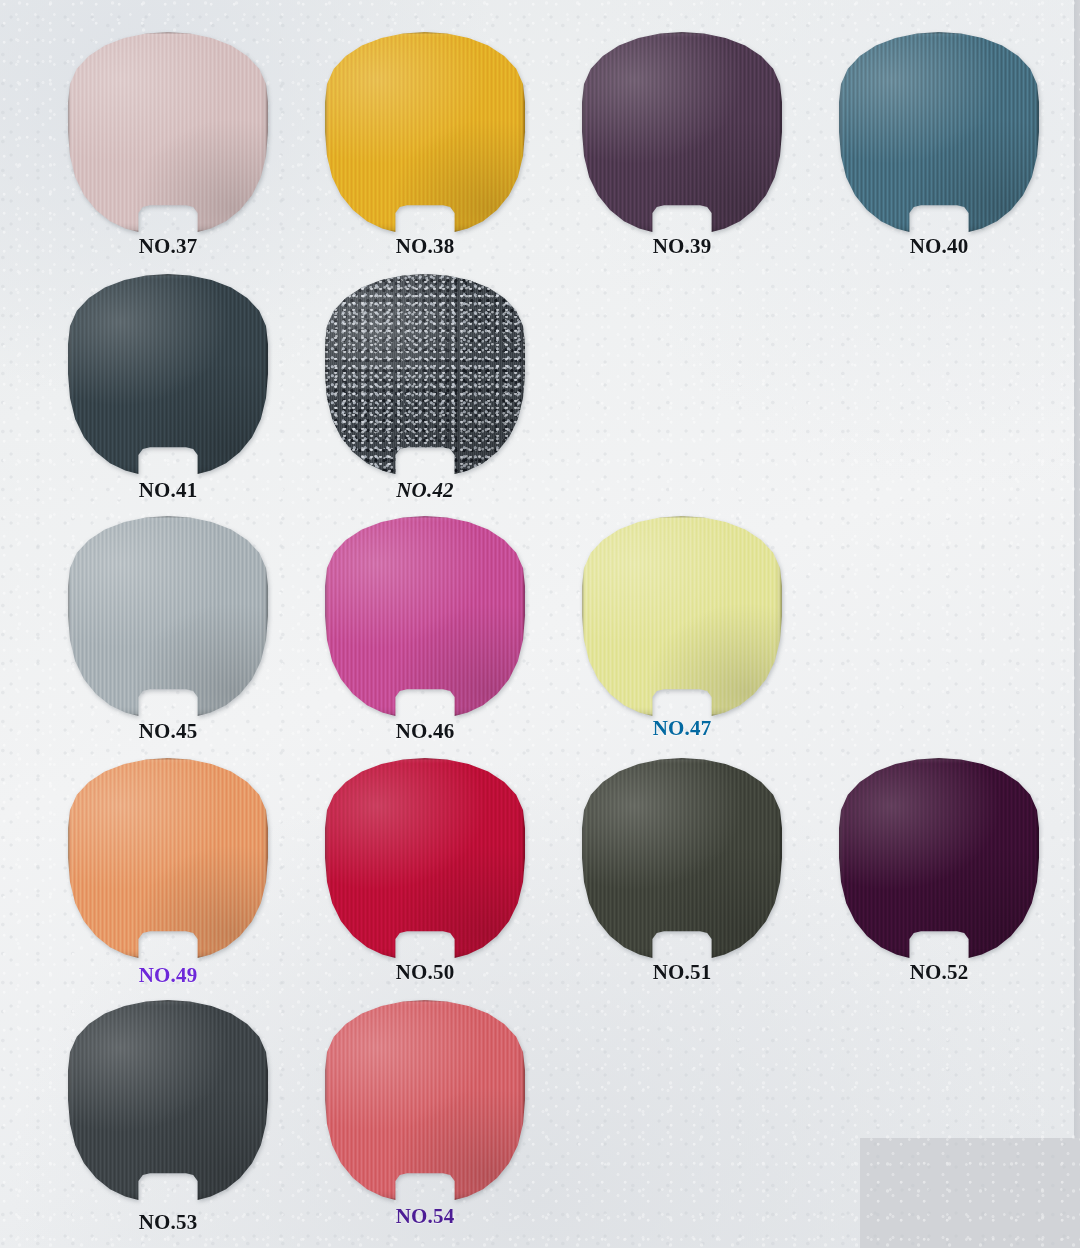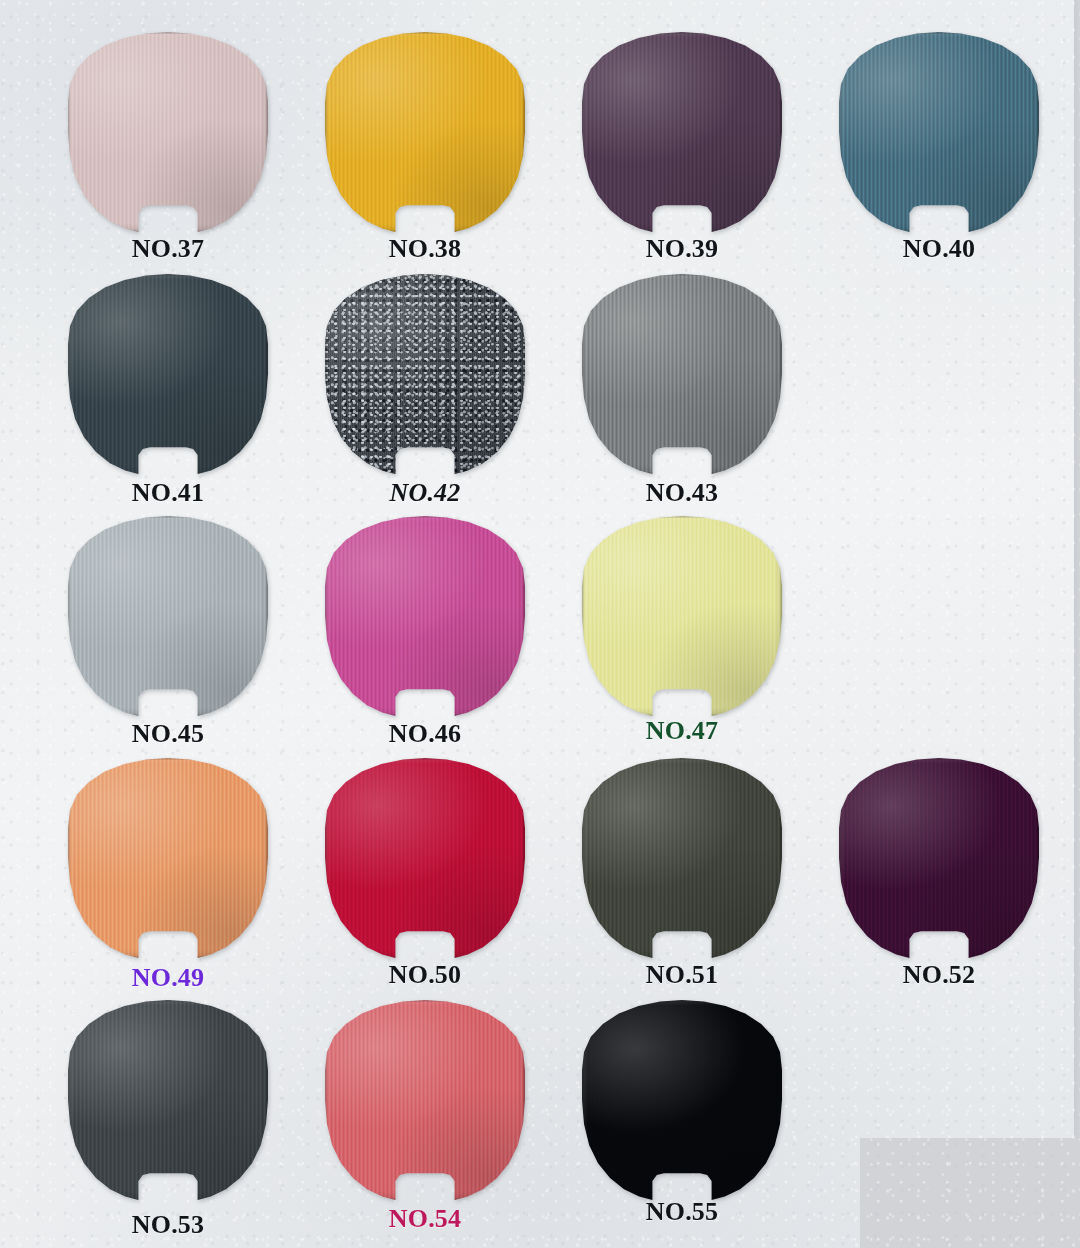--- a/index.html
+++ b/index.html
@@ -150,21 +150,21 @@
   }
 
   
   .swatch-label{
     position:absolute;
     left:0;
     width:200px;
     text-align:center;
     font-family:"Liberation Serif",serif;
     font-weight:bold;
-    font-size:26px;
+    font-size:21px;
     letter-spacing:.2px;
     color:#111418;
     text-shadow:0 1px 0 rgba(255,255,255,.55);
     white-space:nowrap;
   }
 </style>
 </head>
 <body>
 
 <div id="card-root">
@@ -228,30 +228,20 @@
       <div class="swatch-cell" style="left: 325px; top: 274px;">
         <div class="disc-wrap" style="width: 200px; height: 200px;">
           <div class="disc melange" style="background-color: rgb(59, 66, 72);">
             <div class="rib"></div>
             <div class="sheen"></div>
             <div class="rim"></div>
           </div>
         </div>
         <div class="swatch-label" style="top: 204px; width: 200px; color: rgb(17, 20, 24); font-style: italic;">NO.42</div>
       </div>
-      <div class="swatch-cell" style="left: 582px; top: 274px;">
-        <div class="disc-wrap" style="width: 200px; height: 200px;">
-          <div class="disc" style="background-color: rgb(123, 126, 128);">
-            <div class="rib"></div>
-            <div class="sheen"></div>
-            <div class="rim"></div>
-          </div>
-        </div>
-        <div class="swatch-label" style="top: 204px; width: 200px; color: rgb(17, 20, 24);">NO.43</div>
-      </div>
       <div class="swatch-cell" style="left: 68px; top: 516px;">
         <div class="disc-wrap" style="width: 200px; height: 200px;">
           <div class="disc" style="background-color: rgb(169, 178, 183);">
             <div class="rib"></div>
             <div class="sheen"></div>
             <div class="rim"></div>
           </div>
         </div>
         <div class="swatch-label" style="top: 203px; width: 200px; color: rgb(17, 20, 24);">NO.45</div>
       </div>
@@ -266,21 +256,21 @@
         <div class="swatch-label" style="top: 203px; width: 200px; color: rgb(17, 20, 24);">NO.46</div>
       </div>
       <div class="swatch-cell" style="left: 582px; top: 516px;">
         <div class="disc-wrap" style="width: 200px; height: 200px;">
           <div class="disc" style="background-color: rgb(227, 228, 154);">
             <div class="rib"></div>
             <div class="sheen"></div>
             <div class="rim"></div>
           </div>
         </div>
-        <div class="swatch-label" style="top: 200px; width: 200px; color: #14532d;">NO.47</div>
+        <div class="swatch-label" style="top: 200px; width: 200px; color: #0369a1;">NO.47</div>
       </div>
       <div class="swatch-cell" style="left: 68px; top: 758px;">
         <div class="disc-wrap" style="width: 200px; height: 200px;">
           <div class="disc" style="background-color: rgb(231, 154, 104);">
             <div class="rib"></div>
             <div class="sheen"></div>
             <div class="rim"></div>
           </div>
         </div>
         <div class="swatch-label" style="top: 205px; width: 200px; color: #6d28d9;">NO.49</div>
@@ -326,27 +316,17 @@
         <div class="swatch-label" style="top: 210px; width: 200px; color: rgb(17, 20, 24);">NO.53</div>
       </div>
       <div class="swatch-cell" style="left: 325px; top: 1000px;">
         <div class="disc-wrap" style="width: 200px; height: 200px;">
           <div class="disc" style="background-color: rgb(213, 99, 106);">
             <div class="rib"></div>
             <div class="sheen"></div>
             <div class="rim"></div>
           </div>
         </div>
-        <div class="swatch-label" style="top: 204px; width: 200px; color: #be185d;">NO.54</div>
-      </div>
-      <div class="swatch-cell" style="left: 582px; top: 1000px;">
-        <div class="disc-wrap" style="width: 200px; height: 200px;">
-          <div class="disc" style="background-color: rgb(7, 8, 12);">
-            <div class="rib"></div>
-            <div class="sheen"></div>
-            <div class="rim"></div>
-          </div>
-        </div>
-        <div class="swatch-label" style="top: 197px; width: 200px; color: rgb(17, 20, 24);">NO.55</div>
+        <div class="swatch-label" style="top: 204px; width: 200px; color: #4c1d95;">NO.54</div>
       </div>
     </div>
 
 </div>
 
 </body></html>

